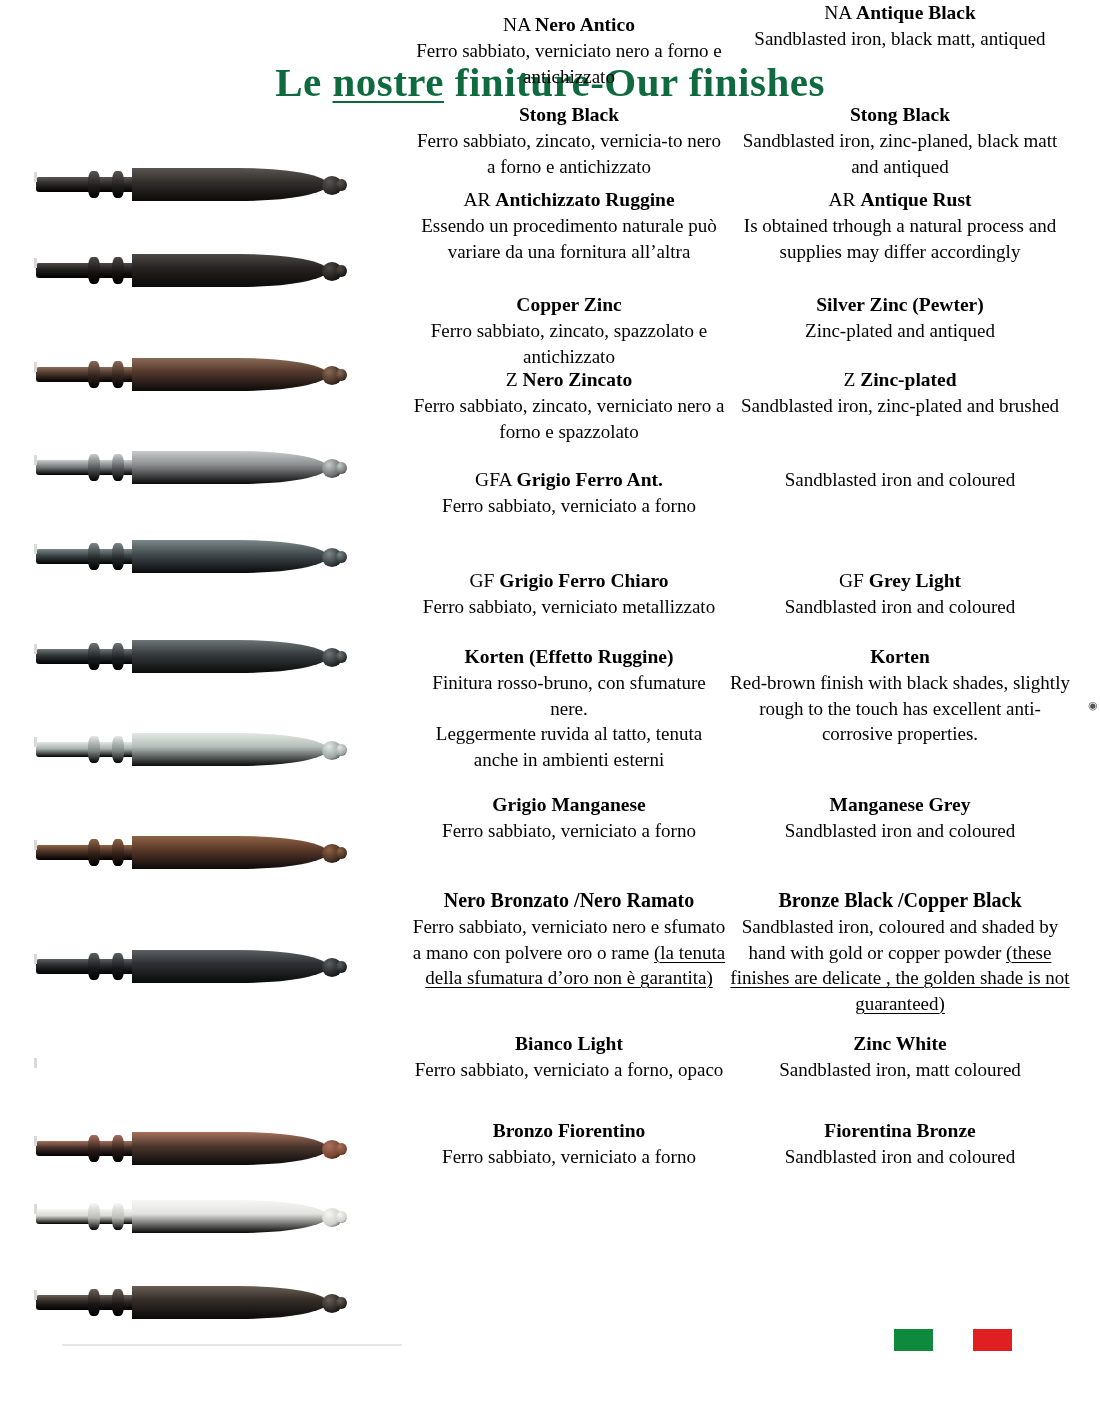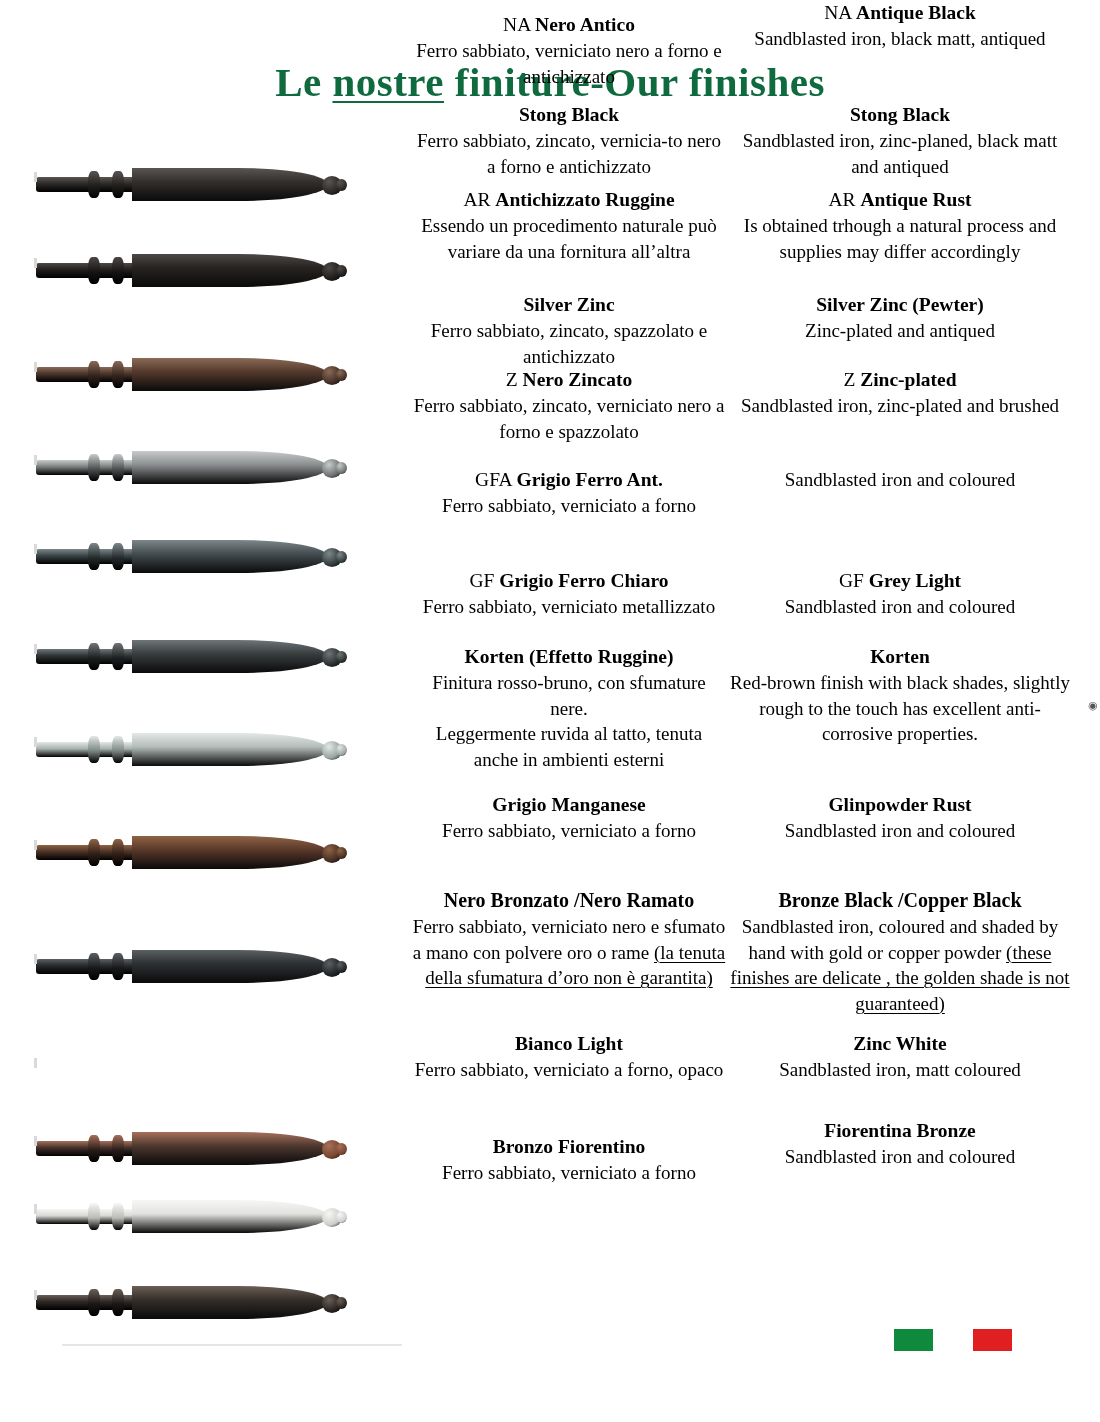--- a/index.html
+++ b/index.html
@@ -309,21 +309,21 @@
       </div>
       <div class="entry" style="top: 102px;">
         <div class="head"><span></span><b>Stong Black</b></div>
         <div class="desc"><span>Ferro sabbiato, zincato, vernicia-to nero a forno e antichizzato</span></div>
       </div>
       <div class="entry" style="top: 187px;">
         <div class="head"><span>AR </span><b>Antichizzato Ruggine</b></div>
         <div class="desc"><span>Essendo un procedimento naturale può variare da una fornitura all’altra</span></div>
       </div>
       <div class="entry" style="top: 292px;">
-        <div class="head"><span></span><b>Silver Zinc</b></div>
+        <div class="head"><span></span><b>Copper Zinc</b></div>
         <div class="desc"><span>Ferro sabbiato, zincato, spazzolato e antichizzato</span></div>
       </div>
       <div class="entry" style="top: 367px;">
         <div class="head"><span>Z </span><b>Nero Zincato</b></div>
         <div class="desc"><span>Ferro sabbiato, zincato, verniciato nero a forno e spazzolato</span></div>
       </div>
       <div class="entry" style="top: 467px;">
         <div class="head"><span>GFA </span><b>Grigio Ferro Ant.</b></div>
         <div class="desc"><span>Ferro sabbiato, verniciato a forno</span></div>
       </div>
@@ -341,21 +341,21 @@
         <div class="desc"><span>Ferro sabbiato, verniciato a forno</span></div>
       </div>
       <div class="entry wide" style="top: 888px;">
         <div class="head"><span></span><b>Nero Bronzato  /Nero Ramato</b></div>
         <div class="desc"><span>Ferro sabbiato, verniciato nero e sfumato a mano con polvere oro o rame </span><span class="ul">(la tenuta della sfumatura d’oro non è garantita)</span></div>
       </div>
       <div class="entry" style="top: 1031px;">
         <div class="head"><span></span><b>Bianco Light</b></div>
         <div class="desc"><span>Ferro sabbiato, verniciato a forno, opaco</span></div>
       </div>
-      <div class="entry" style="top: 1118px; margin-top: 16px;">
+      <div class="entry" style="top: 1118px;">
         <div class="head"><span></span><b>Bronzo Fiorentino</b></div>
         <div class="desc"><span>Ferro sabbiato, verniciato a forno</span></div>
       </div>
     </div>
   <div class="col-en" id="col-en">
       <div class="entry" style="top: 0px;">
         <div class="head"><span>NA </span><b>Antique Black</b></div>
         <div class="desc"><span>Sandblasted iron, black matt, antiqued</span></div>
       </div>
       <div class="entry" style="top: 102px;">
@@ -379,21 +379,21 @@
       </div>
       <div class="entry" style="top: 568px;">
         <div class="head"><span>GF </span><b>Grey Light</b></div>
         <div class="desc"><span>Sandblasted iron and coloured</span></div>
       </div>
       <div class="entry" style="top: 644px;">
         <div class="head"><span></span><b>Korten</b></div>
         <div class="desc"><span>Red-brown finish with black shades, slightly rough to the touch has excellent anti-corrosive properties.</span></div>
       </div>
       <div class="entry" style="top: 792px;">
-        <div class="head"><span></span><b>Glinpowder Rust</b></div>
+        <div class="head"><span></span><b>Manganese Grey</b></div>
         <div class="desc"><span>Sandblasted iron and coloured</span></div>
       </div>
       <div class="entry wide" style="top: 888px;">
         <div class="head"><span></span><b>Bronze Black  /Copper Black</b></div>
         <div class="desc"><span>Sandblasted iron, coloured and shaded by hand with gold or copper powder </span><span class="ul">(these finishes are delicate , the golden shade is not guaranteed)</span></div>
       </div>
       <div class="entry" style="top: 1031px;">
         <div class="head"><span></span><b>Zinc White</b></div>
         <div class="desc"><span>Sandblasted iron, matt coloured</span></div>
       </div>

